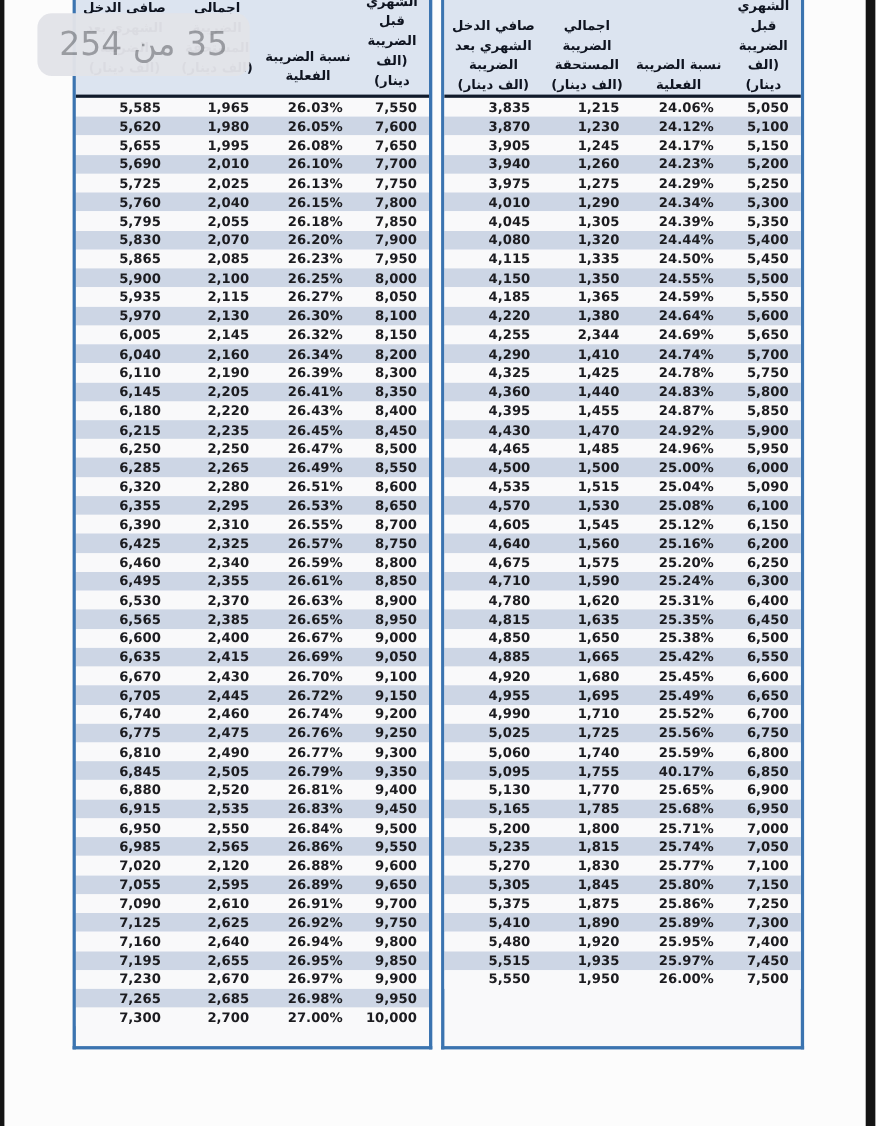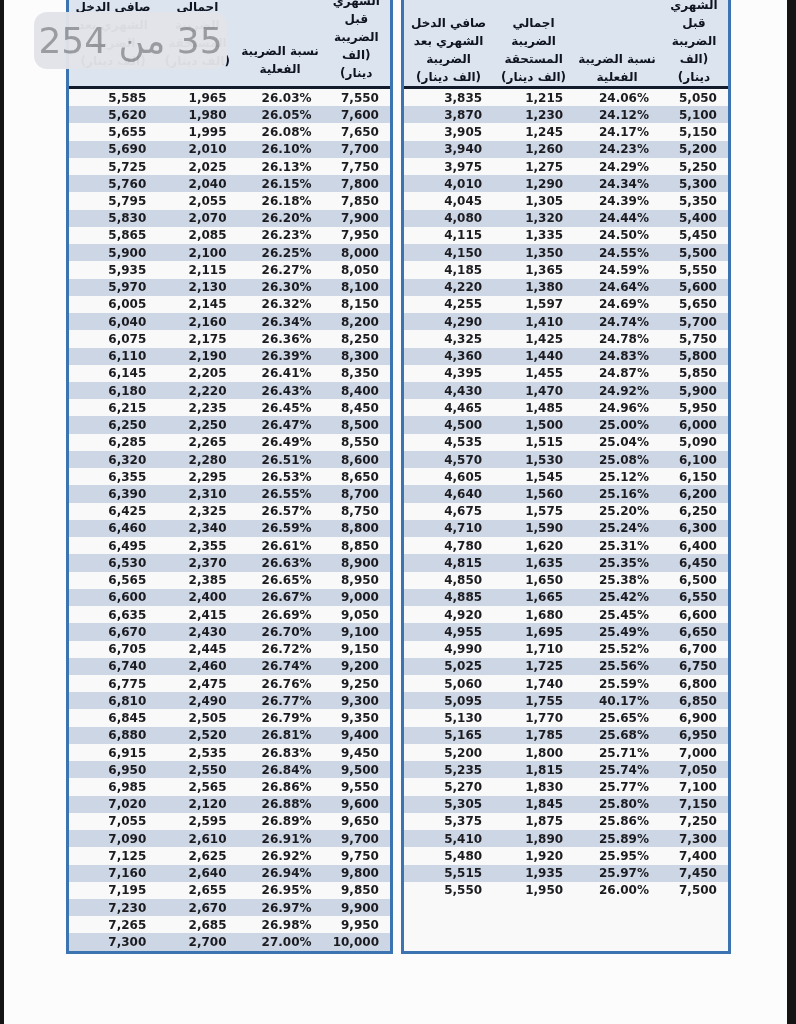--- a/index.html
+++ b/index.html
@@ -55,21 +55,21 @@
   .hcell:nth-child(3),.tcell:nth-child(3){width:26.5%;}
   .hcell:nth-child(4),.tcell:nth-child(4){width:21%;}
 
   .page-badge{
     position:absolute;left:34px;top:12px;width:193px;height:57px;
     background:var(--badge_bg,#e3e4e9);border-radius:13px;
     display:flex;align-items:center;justify-content:center;
     z-index:10;opacity:0.96;
   }
   .page-badge span{
-    direction:rtl;font-size:36px;color:var(--badge_text,#97999e);
+    direction:rtl;font-size:30px;color:var(--badge_text,#97999e);
     letter-spacing:1px;font-weight:400;
   }
 </style>
 </head>
 <body>
 
 <div class="edge edge-left"></div>
 <div class="edge edge-right"></div>
 
 <div style="position:absolute;inset:0;">
@@ -177,26 +177,20 @@
           <div class="tcell">26.32%</div>
           <div class="tcell">8,150</div>
         </div>
         <div class="trow">
           <div class="tcell">6,040</div>
           <div class="tcell">2,160</div>
           <div class="tcell">26.34%</div>
           <div class="tcell">8,200</div>
         </div>
         <div class="trow">
-          <div class="tcell">6,075</div>
-          <div class="tcell">2,175</div>
-          <div class="tcell">26.36%</div>
-          <div class="tcell">8,250</div>
-        </div>
-        <div class="trow">
           <div class="tcell">6,110</div>
           <div class="tcell">2,190</div>
           <div class="tcell">26.39%</div>
           <div class="tcell">8,300</div>
         </div>
         <div class="trow">
           <div class="tcell">6,145</div>
           <div class="tcell">2,205</div>
           <div class="tcell">26.41%</div>
           <div class="tcell">8,350</div>
@@ -494,21 +488,21 @@
           <div class="tcell">5,550</div>
         </div>
         <div class="trow">
           <div class="tcell">4,220</div>
           <div class="tcell">1,380</div>
           <div class="tcell">24.64%</div>
           <div class="tcell">5,600</div>
         </div>
         <div class="trow">
           <div class="tcell">4,255</div>
-          <div class="tcell">1,597</div>
+          <div class="tcell">2,344</div>
           <div class="tcell">24.69%</div>
           <div class="tcell">5,650</div>
         </div>
         <div class="trow">
           <div class="tcell">4,290</div>
           <div class="tcell">1,410</div>
           <div class="tcell">24.74%</div>
           <div class="tcell">5,700</div>
         </div>
         <div class="trow">

